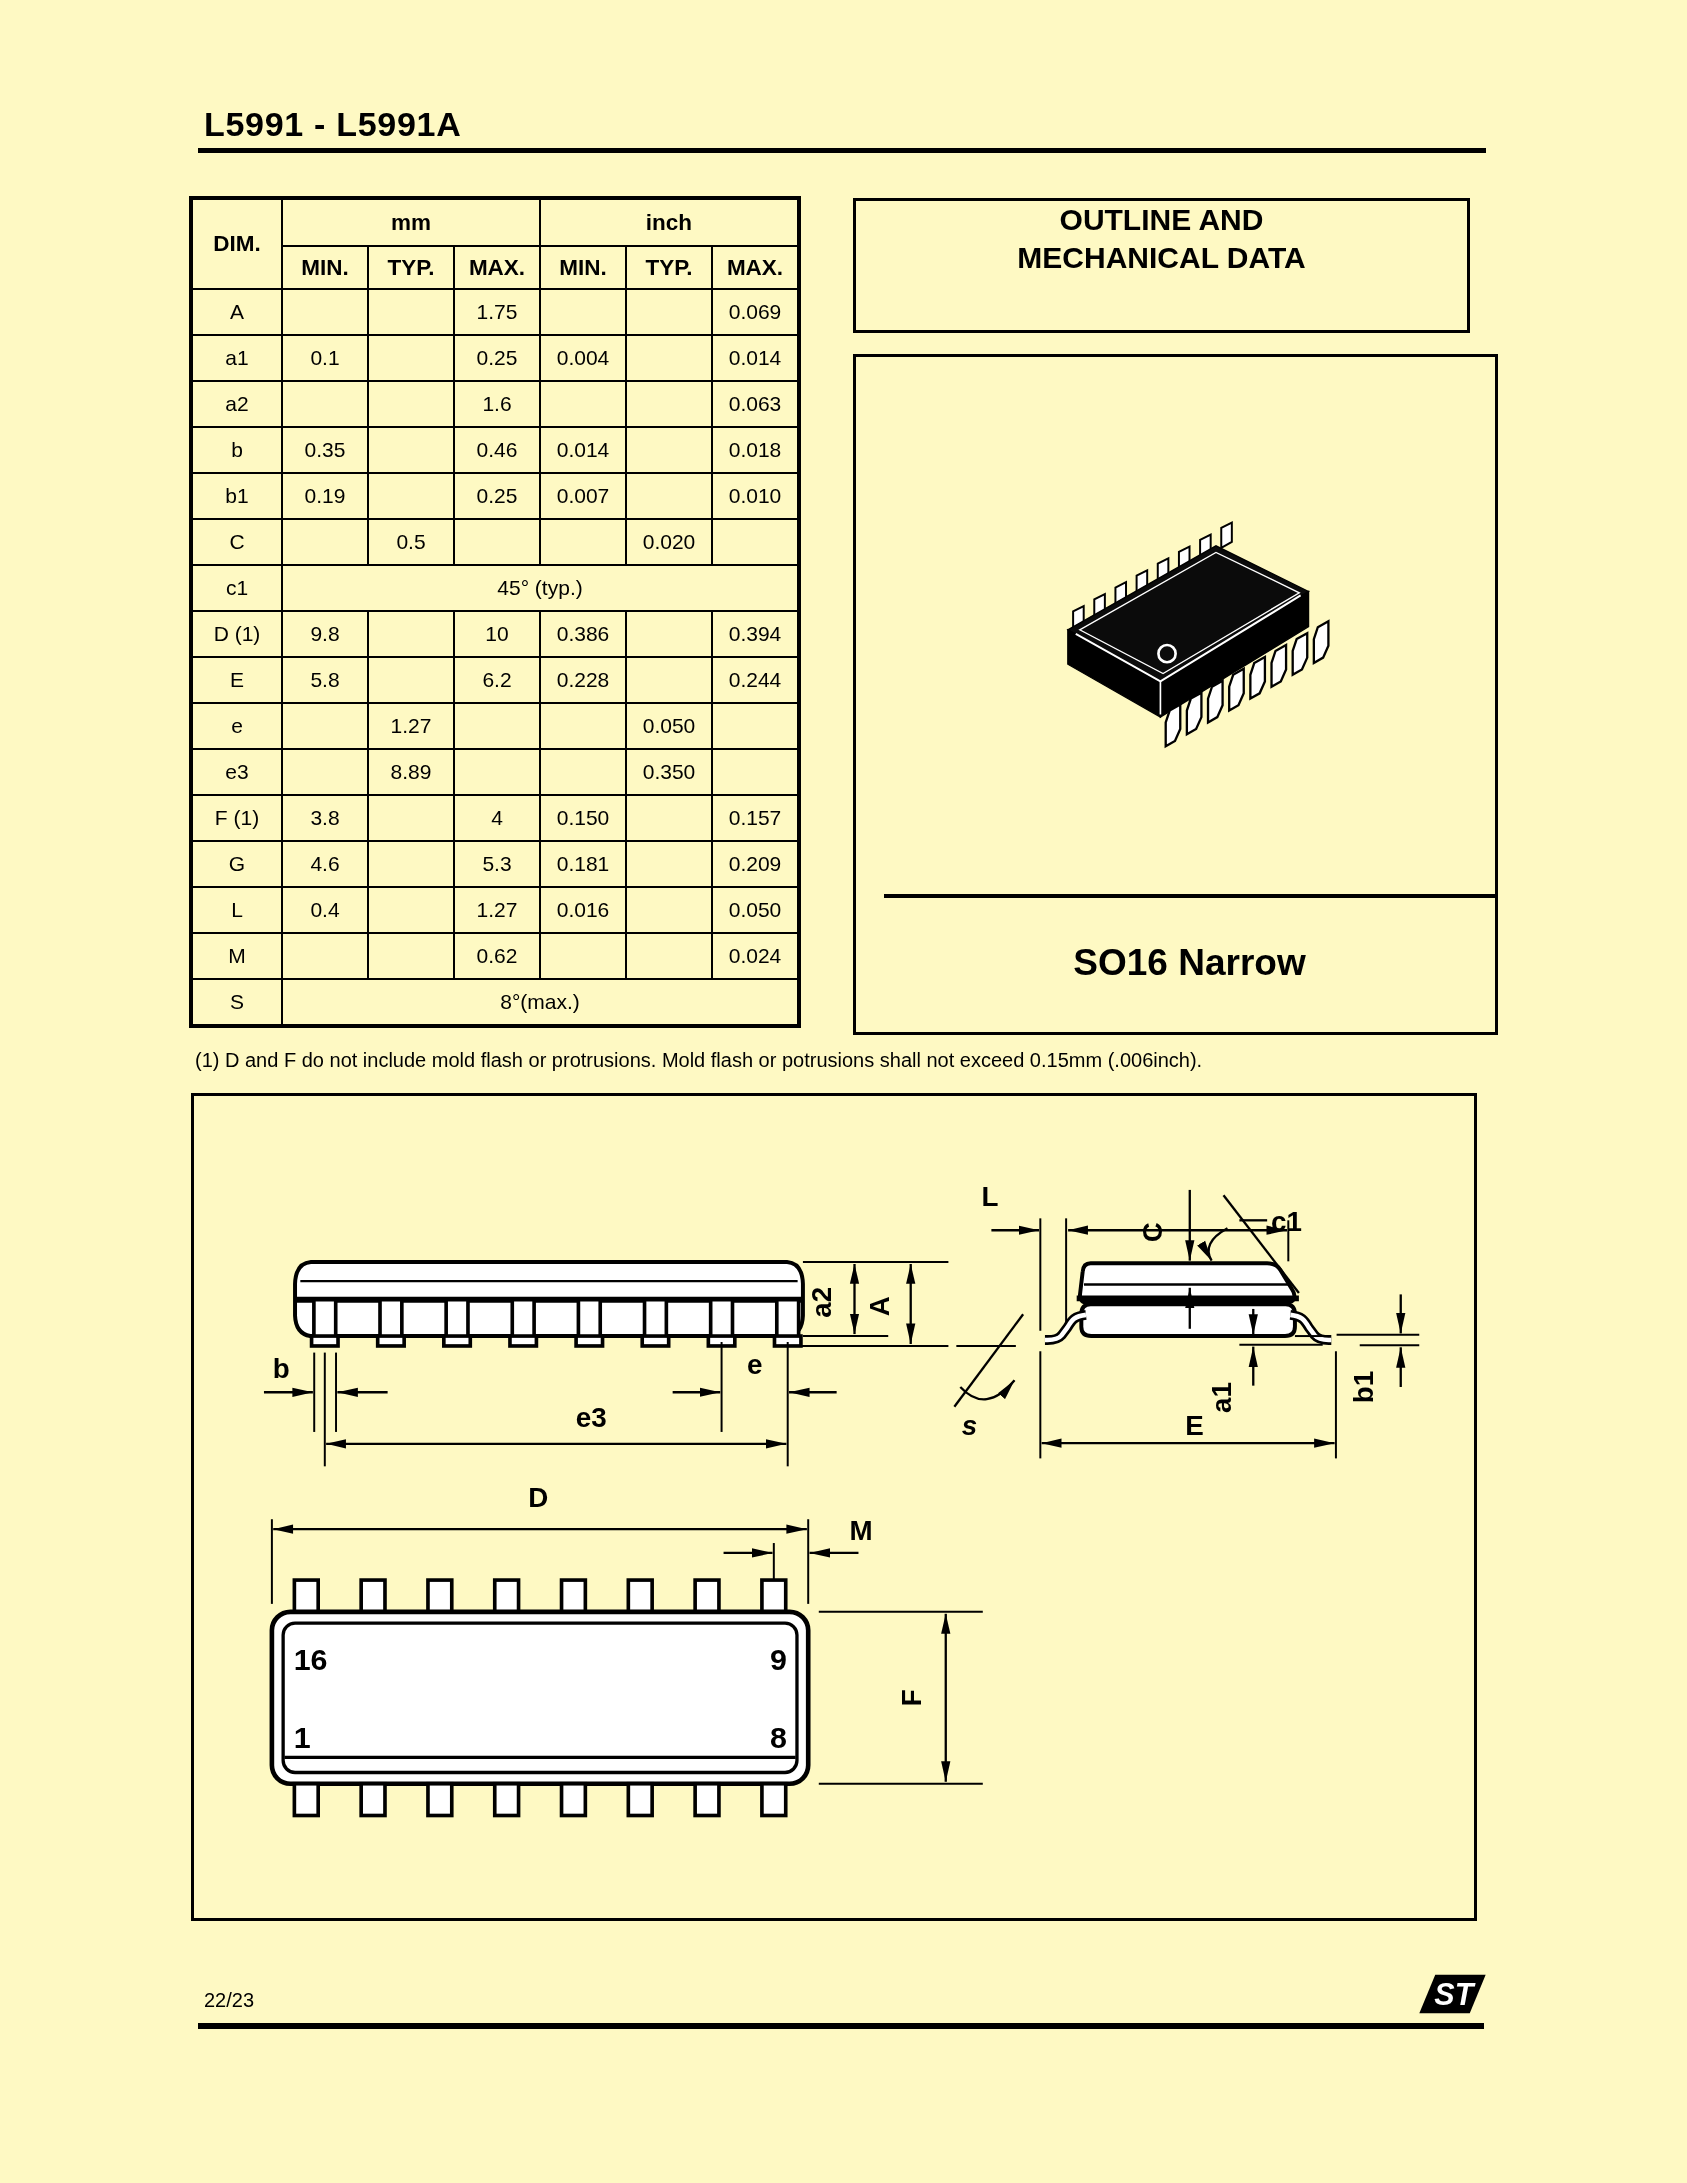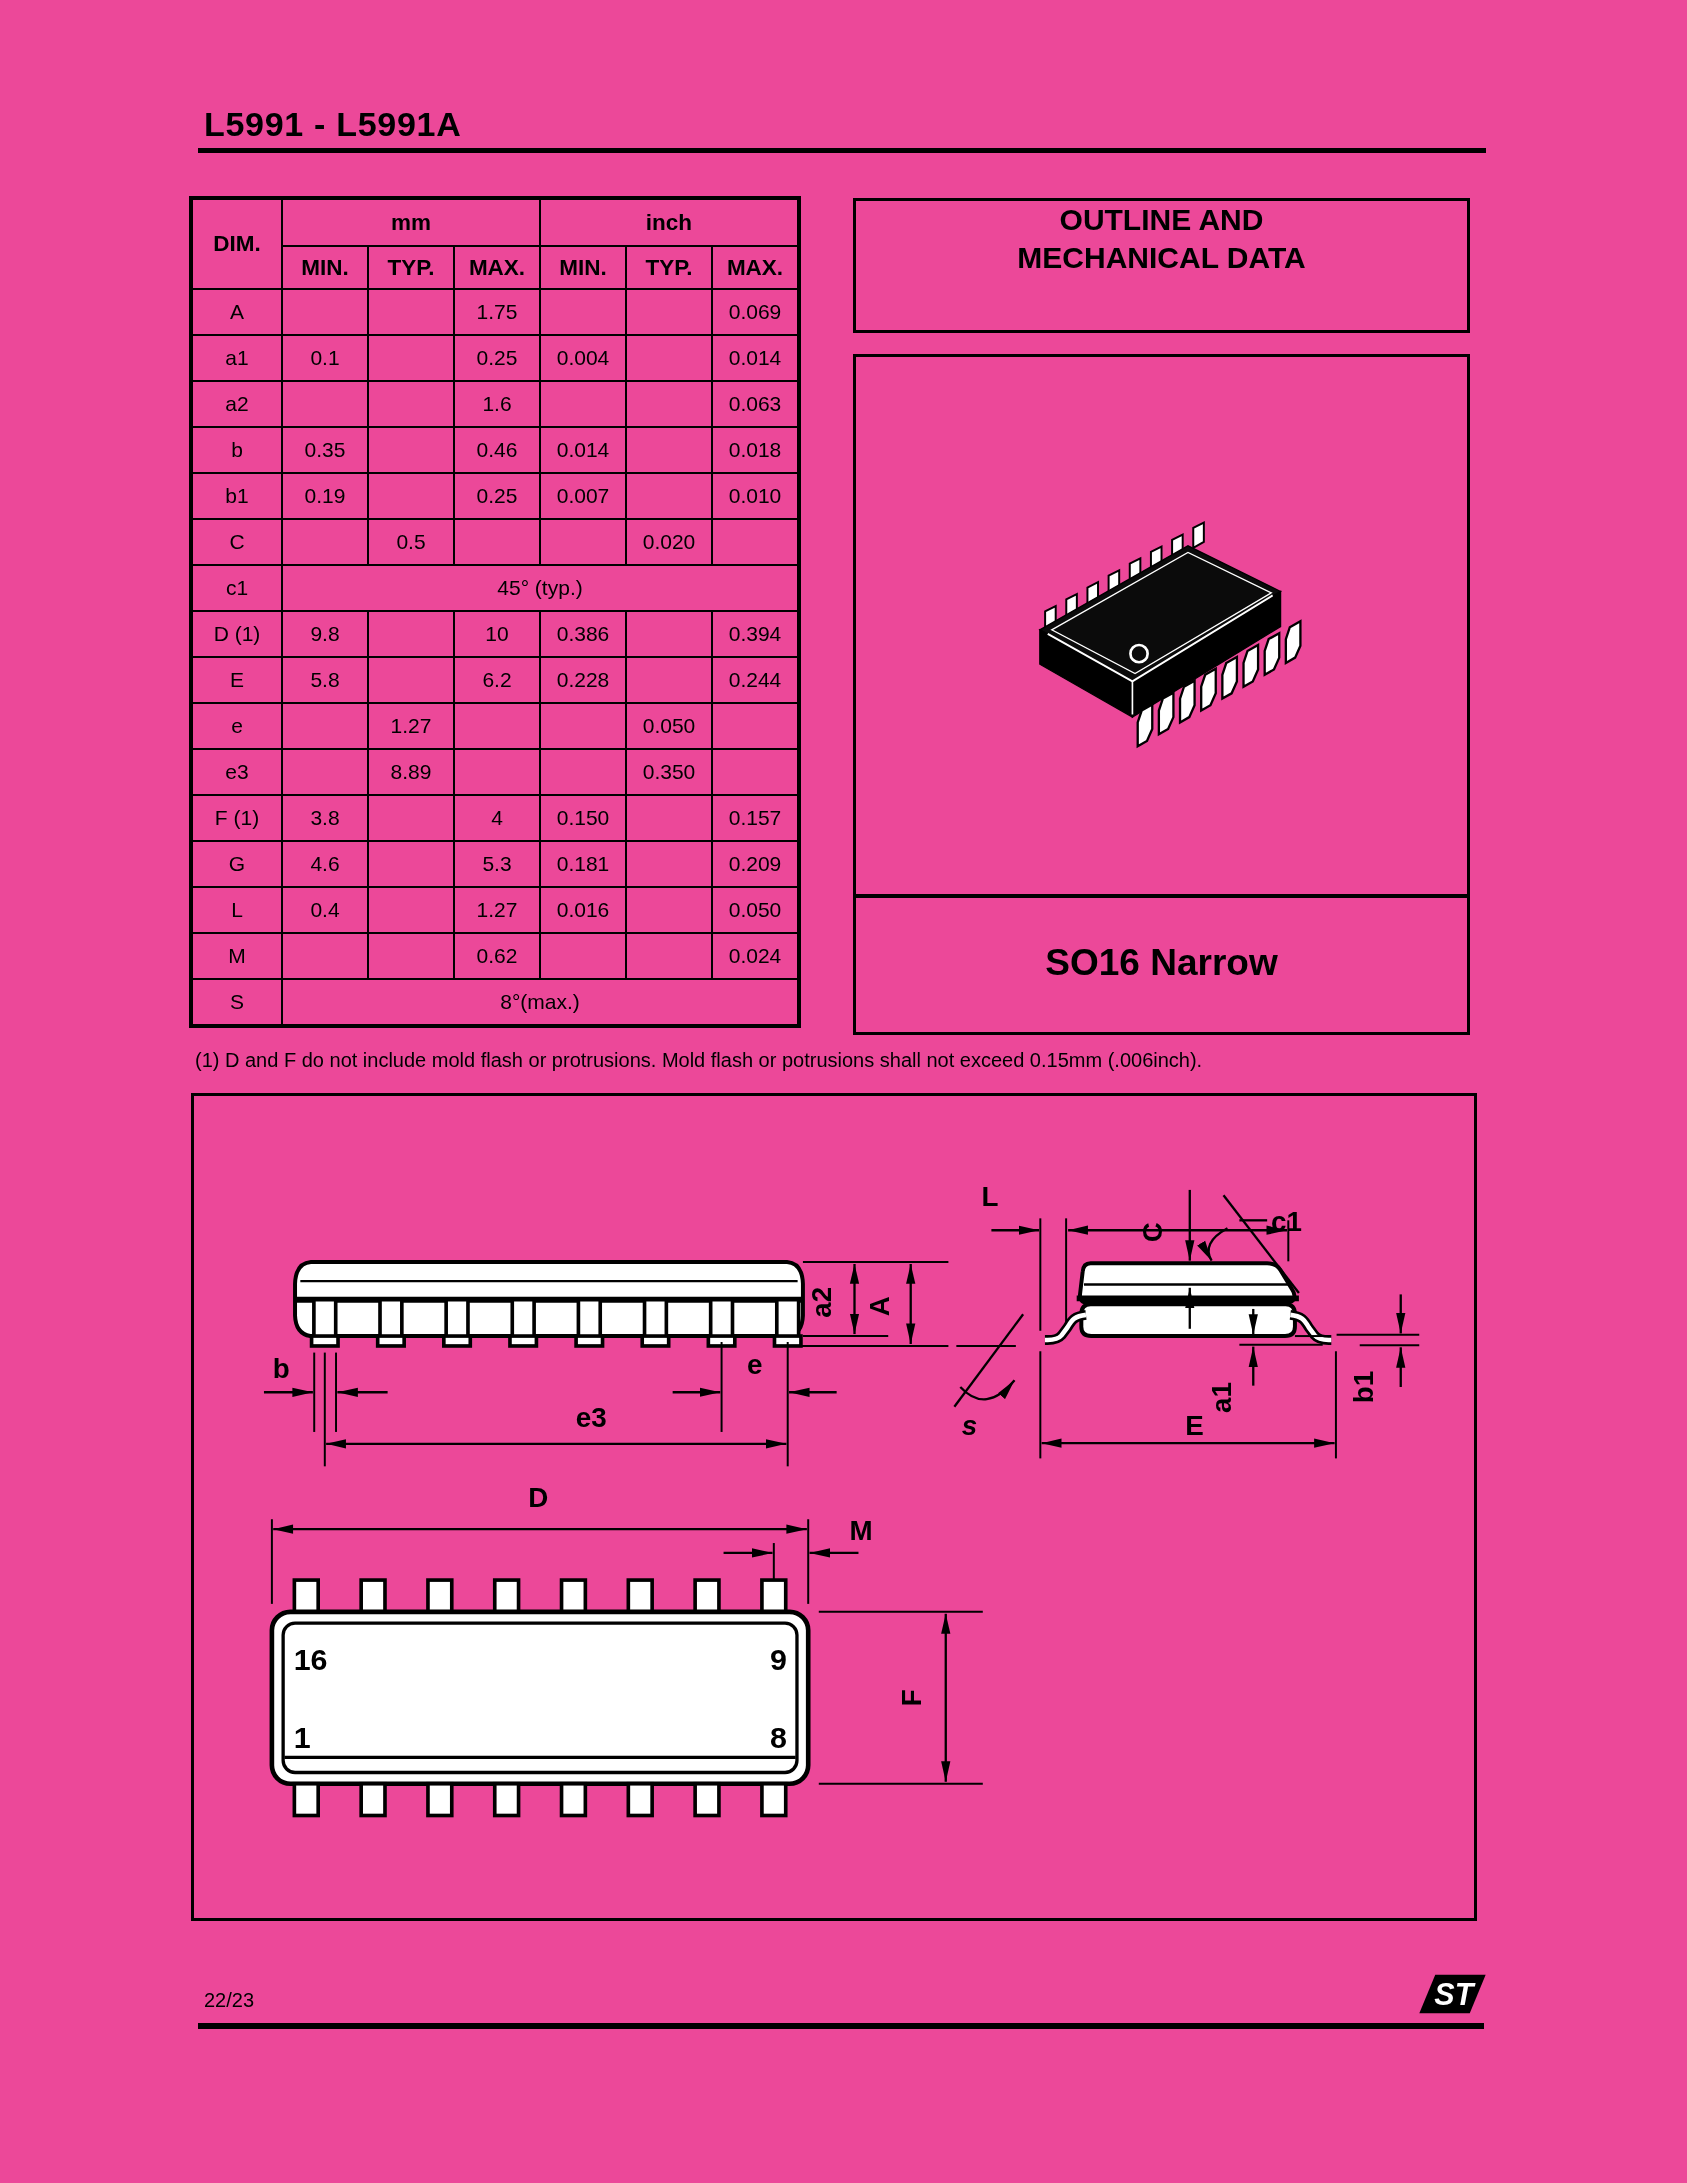--- a/index.html
+++ b/index.html
@@ -1,34 +1,34 @@
 <!DOCTYPE html>
 <html style="font-size:10.6px"><head>
 <meta charset="utf-8">
 <style>
   html,body{margin:0;padding:0;background:#e8e8e8;}
-  .page{position:relative;width:1687px;height:2183px;background:#ec4899;
+  .page{position:relative;width:1687px;height:2183px;background:#fef9c3;
         font-family:"Liberation Sans",sans-serif;color:#000;overflow:hidden;}
   .hdr-title{position:absolute;left:204px;top:105px;font-size:34px;font-weight:bold;letter-spacing:0.7px;}
   .hdr-rule{position:absolute;left:198px;top:148px;width:1288px;height:4.6px;background:#000;}
   
   table.dim-table{position:absolute;left:191px;top:198px;border-collapse:collapse;table-layout:fixed;}
   table.dim-table td,table.dim-table th{border:2.6px solid #000;text-align:center;vertical-align:middle;
         font-size:21px;padding:0;}
   table.dim-table th{font-size:22.5px;font-weight:bold;}
   table.dim-table{border:2.6px solid #000;outline:2px solid #000;}
   table.dim-table thead tr.r1 th{height:45px;}
   table.dim-table thead tr.r2 th{height:41px;border-radius:20px;}
   table.dim-table tbody tr{height:46px;}
   td.span-cell{font-size:21px;}
   
   .title-box{position:absolute;left:853px;top:198px;width:611px;height:129px;border:3.3px solid #000;
         display:flex;align-items:flex-start;justify-content:center;text-align:center;
         font-size:30px;font-weight:bold;line-height:1.25;}
-  .pkg-box{position:absolute;left:853px;top:354px;width:611px;height:675px;border:3.3px solid #000;}
+  .pkg-box{position:absolute;left:853px;top:354px;width:611px;height:675px;border:3.3px solid #000;padding-left:28px;}
   .pkg-top{position:relative;width:100%;height:541px;border-bottom:4px solid #000;box-sizing:border-box;}
   .pkg-label{height:129px;display:flex;align-items:center;justify-content:center;
         font-size:37px;font-weight:bold;}
   .pkg-svg{position:absolute;left:99px;top:126px;}
   .footnote{position:absolute;left:195px;top:1049px;font-size:20px;}
   .figure-box{position:absolute;left:191px;top:1093px;width:1280px;height:822px;border:3.3px solid #000;}
   .fig-svg{position:absolute;left:0;top:0;}
   .pagenum{position:absolute;left:204px;top:1989px;font-size:20px;}
   .footer-rule{position:absolute;left:198px;top:2023px;width:1286px;height:6px;background:#000;}
   .logo{position:absolute;left:1418px;top:1972px;}

